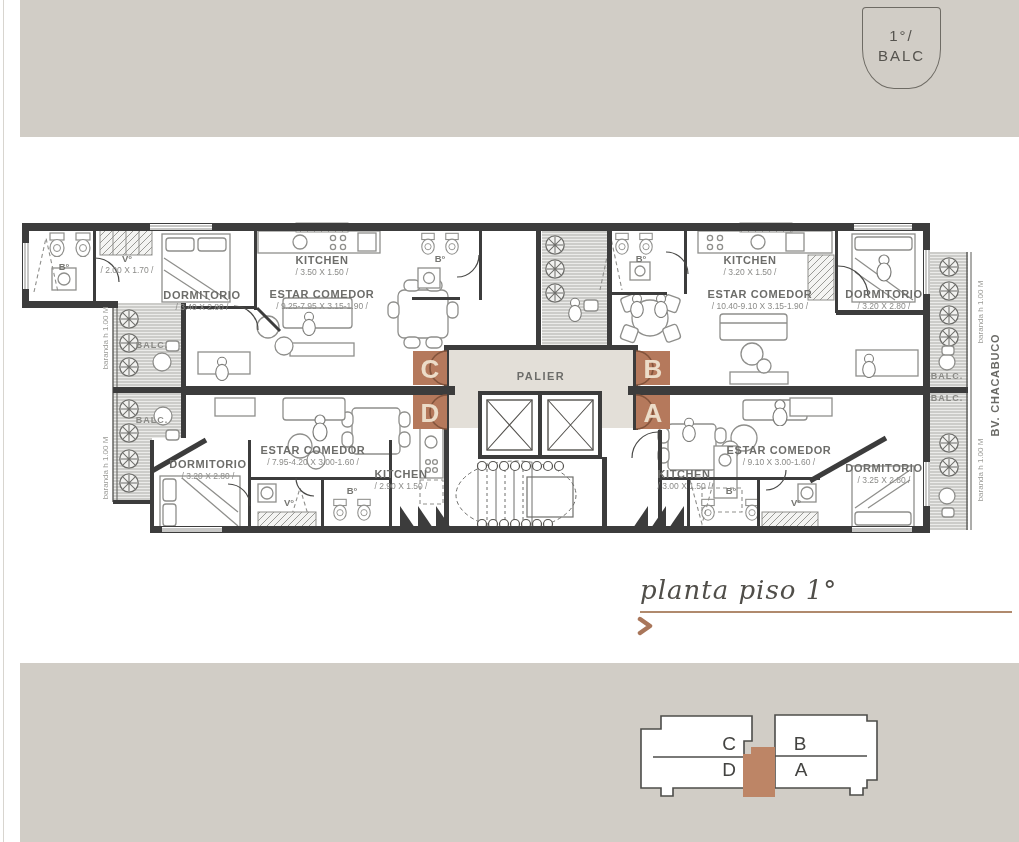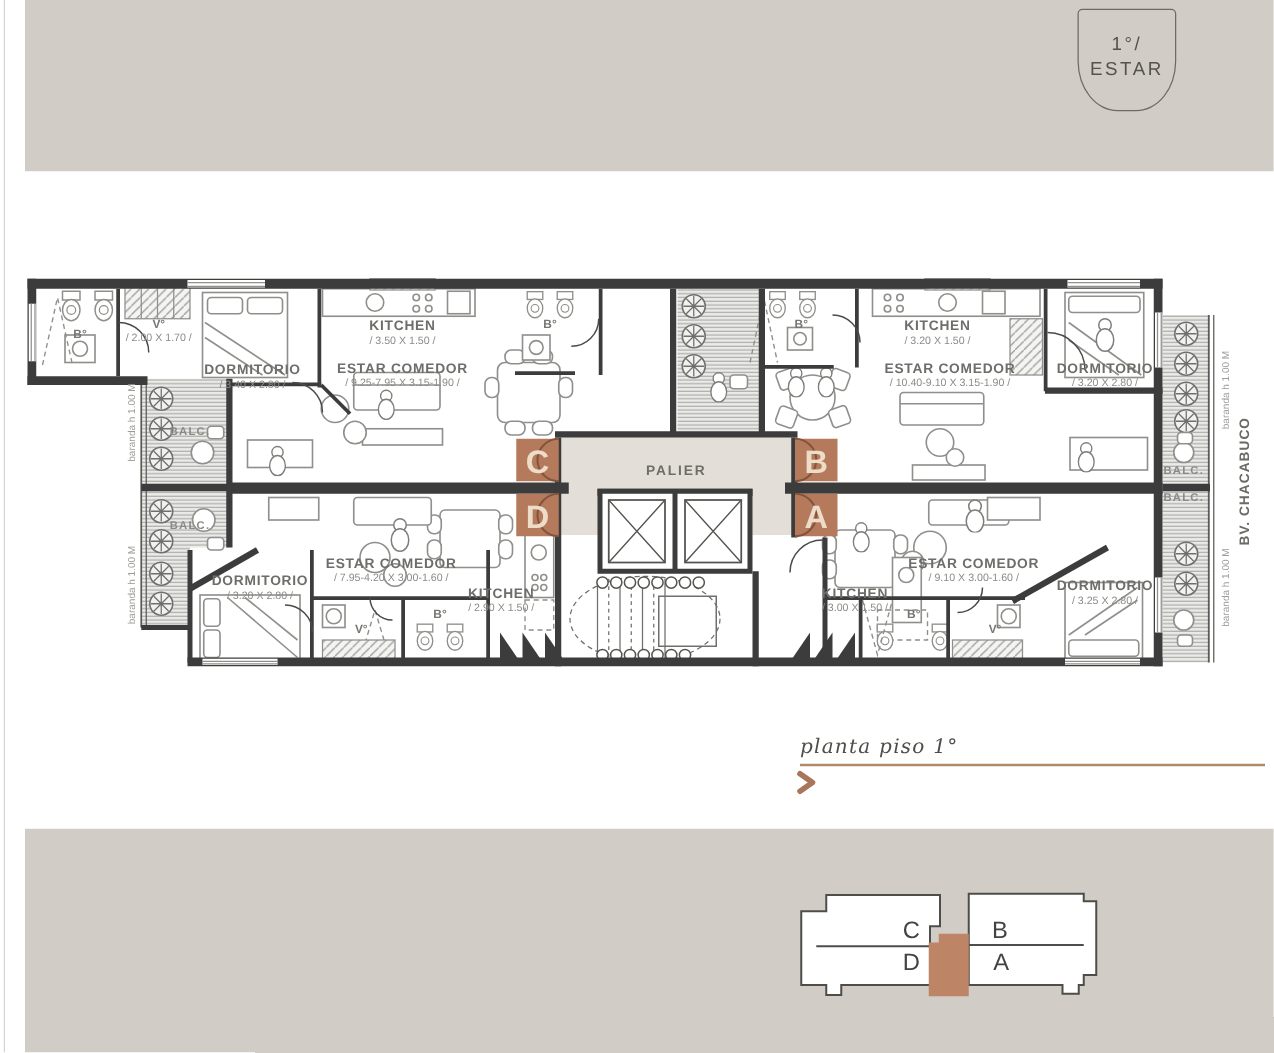--- a/index.html
+++ b/index.html
@@ -14,21 +14,21 @@
   #floor-badge{
     position:absolute;left:862px;top:7px;width:79px;height:82px;
     border:1.5px solid #6e6b64;border-radius:4px 4px 32px 32px / 4px 4px 40px 40px;
     box-sizing:border-box;color:#55534e;text-align:center;
     padding-top:18px;font-size:15px;letter-spacing:2px;line-height:20px;
   }
   #plan-svg{position:absolute;left:0;top:0;}
   #caption{
     position:absolute;left:640px;top:575px;width:380px;
     font-family:"DejaVu Serif", serif;font-style:italic;
-    font-size:16px;color:#504e49;letter-spacing:1px;margin-top:12px;
+    font-size:26px;color:#504e49;letter-spacing:1px;
   }
   #caption-underline{position:absolute;left:640px;top:611px;width:372px;height:2px;background:#b08a6d;}
   #caption-arrow{position:absolute;left:637px;top:616px;}
 
   
   .wall{fill:#3c3c3c;}
   .wline{stroke:#3c3c3c;fill:none;}
   .furn{fill:none;stroke:#8f8f8c;stroke-width:1.3;}
   .furnf{fill:#ffffff;stroke:#8f8f8c;stroke-width:1.3;}
   .arc{fill:none;stroke:#4a4a48;stroke-width:1.2;}
@@ -46,21 +46,21 @@
 </style>
 </head>
 <body>
 
 <div id="left-rule"></div>
 <div id="top-band" class="band"></div>
 <div id="bottom-band" class="band"></div>
 
 <div id="floor-badge">
   <div>1°/</div>
-  <div>ESTAR</div>
+  <div>BALC</div>
 </div>
 
 <svg id="plan-svg" width="1019" height="842" viewBox="0 0 1019 842">
   <defs>
     <pattern id="deck" width="6" height="3" patternUnits="userSpaceOnUse">
       <rect width="6" height="3" fill="#ebebe9"></rect>
       <line x1="0" y1="1" x2="6" y2="1" stroke="#adadaa" stroke-width="1"></line>
     </pattern>
     <pattern id="hatch" width="7" height="7" patternUnits="userSpaceOnUse">
       <rect width="7" height="7" fill="#f4f4f2"></rect>

